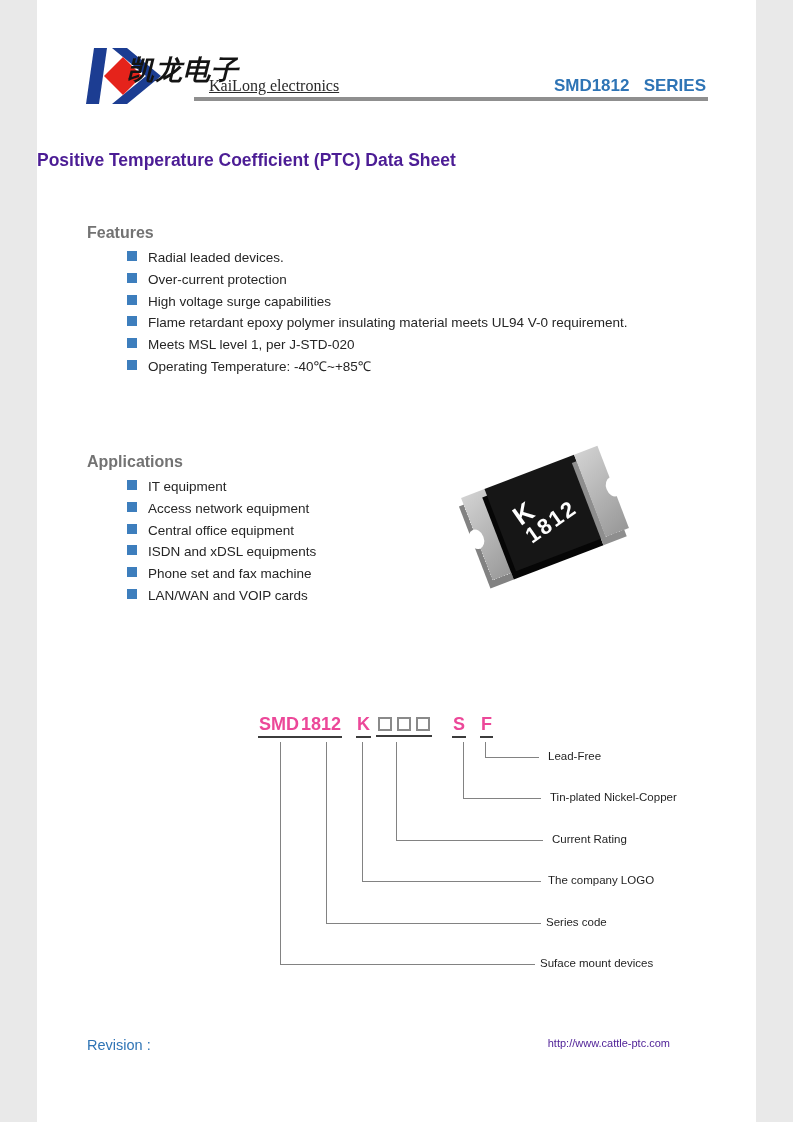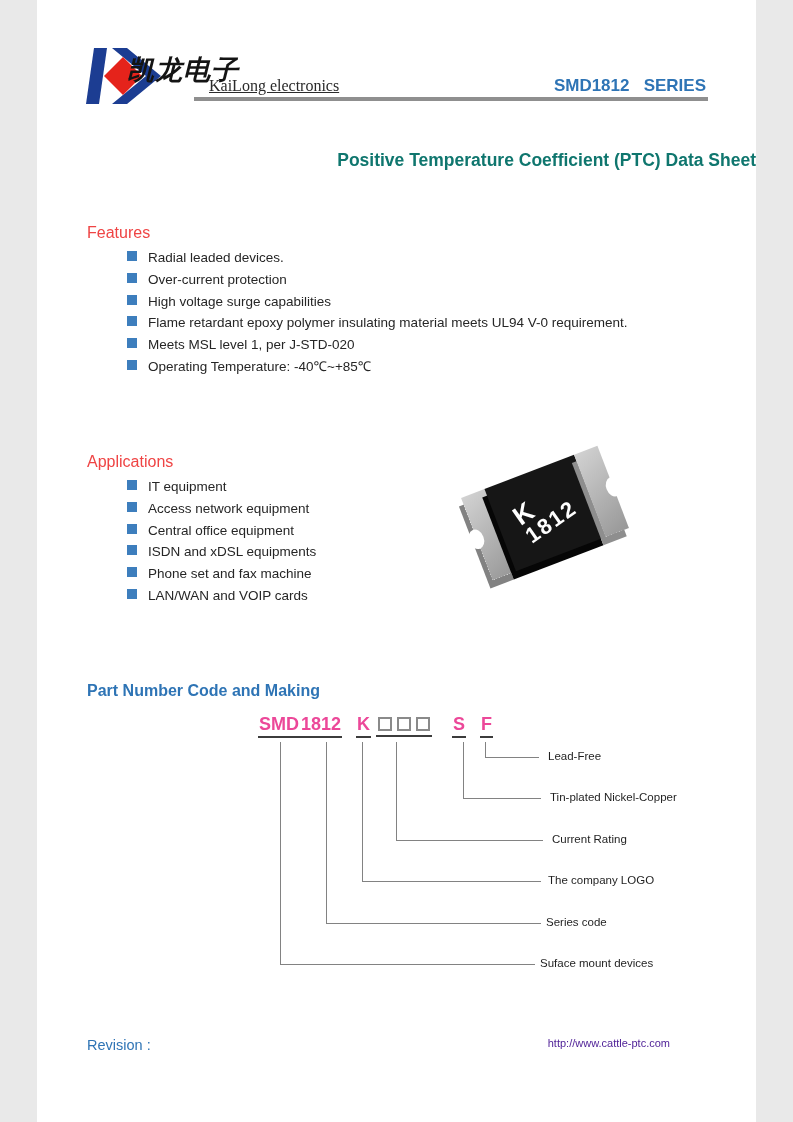--- a/index.html
+++ b/index.html
@@ -10,28 +10,28 @@
   
   .logo-svg { position:absolute; left:45px; top:46px; width:92px; height:60px; }
   .brand-cn { position:absolute; left:90px; top:52px; font-size:27px; font-weight:bold; font-style:italic;
               color:#141414; font-family:"DejaVu Sans", sans-serif; letter-spacing:1px; }
   .brand-en { position:absolute; left:172px; top:77px; font-size:16px; color:#2a2a2a;
               font-family:"Liberation Serif", serif;text-decoration:underline; }
   .series   { position:absolute; right:50px; top:76px; font-size:17px; font-weight:bold; color:#2e74b5; }
   .hrule    { position:absolute; left:157px; right:48px; top:97px; height:4px; background:#8f8f8f; }
 
   
-  .doc-title { position:absolute; left:0; top:150px; width:100%; text-align:right;
-               font-size:17.5px; font-weight:bold; color:#0f766e; }
+  .doc-title { position:absolute; left:0; top:150px; width:100%; text-align:left;
+               font-size:17.5px; font-weight:bold; color:#4c1d95; }
 
   
   .section { position:absolute; left:50px; }
   .sec-features { top:224px; }
   .sec-applications { top:453px; }
-  .sec-heading { font-size:16px; font-weight:normal; color:#ef4444; margin-bottom:8px; }
+  .sec-heading { font-size:16px; font-weight:bold; color:#737373; margin-bottom:8px; }
   .blist { list-style:none; }
   .blist li { display:flex; align-items:flex-start; margin-bottom:7.3px; font-size:13.5px; color:#262626; line-height:1;padding-left:40px; }
   .blist li .txt { padding-top:1px; }
   .bullet { flex:0 0 auto; width:10px; height:10px; background:#3d7ebd; margin-right:11px; margin-top:1px; }
 
   
   .chip-wrap { position:absolute; left:421px; top:449px; width:175px; height:132px; }
   .chip { position:absolute; left:14px; top:20px; width:146px; height:88px; display:flex; transform:rotate(-21deg); }
   .cap { width:25px; background:linear-gradient(155deg,#d2d2d2,#989898); position:relative; }
   .cap-left  { box-shadow:-5px 7px 0 #828282; }
@@ -156,21 +156,20 @@
       <div class="chip-body">
         <div class="mark">
           <span class="mark-l1">K</span>
           <span class="mark-l2">1812</span>
         </div>
       </div>
       <div class="cap cap-right"></div>
     </div>
   </div>
 
-  <div class="sec-pn-heading">Part Number Code and Making</div>
 
   <span class="seg seg-smd">SMD</span>
   <span class="seg seg-1812">1812</span>
   <span class="seg seg-k">K</span>
   <span class="seg-boxes">
     <span class="pbox"></span>
     <span class="pbox"></span>
     <span class="pbox"></span>
   </span>
   <span class="seg seg-s">S</span>

